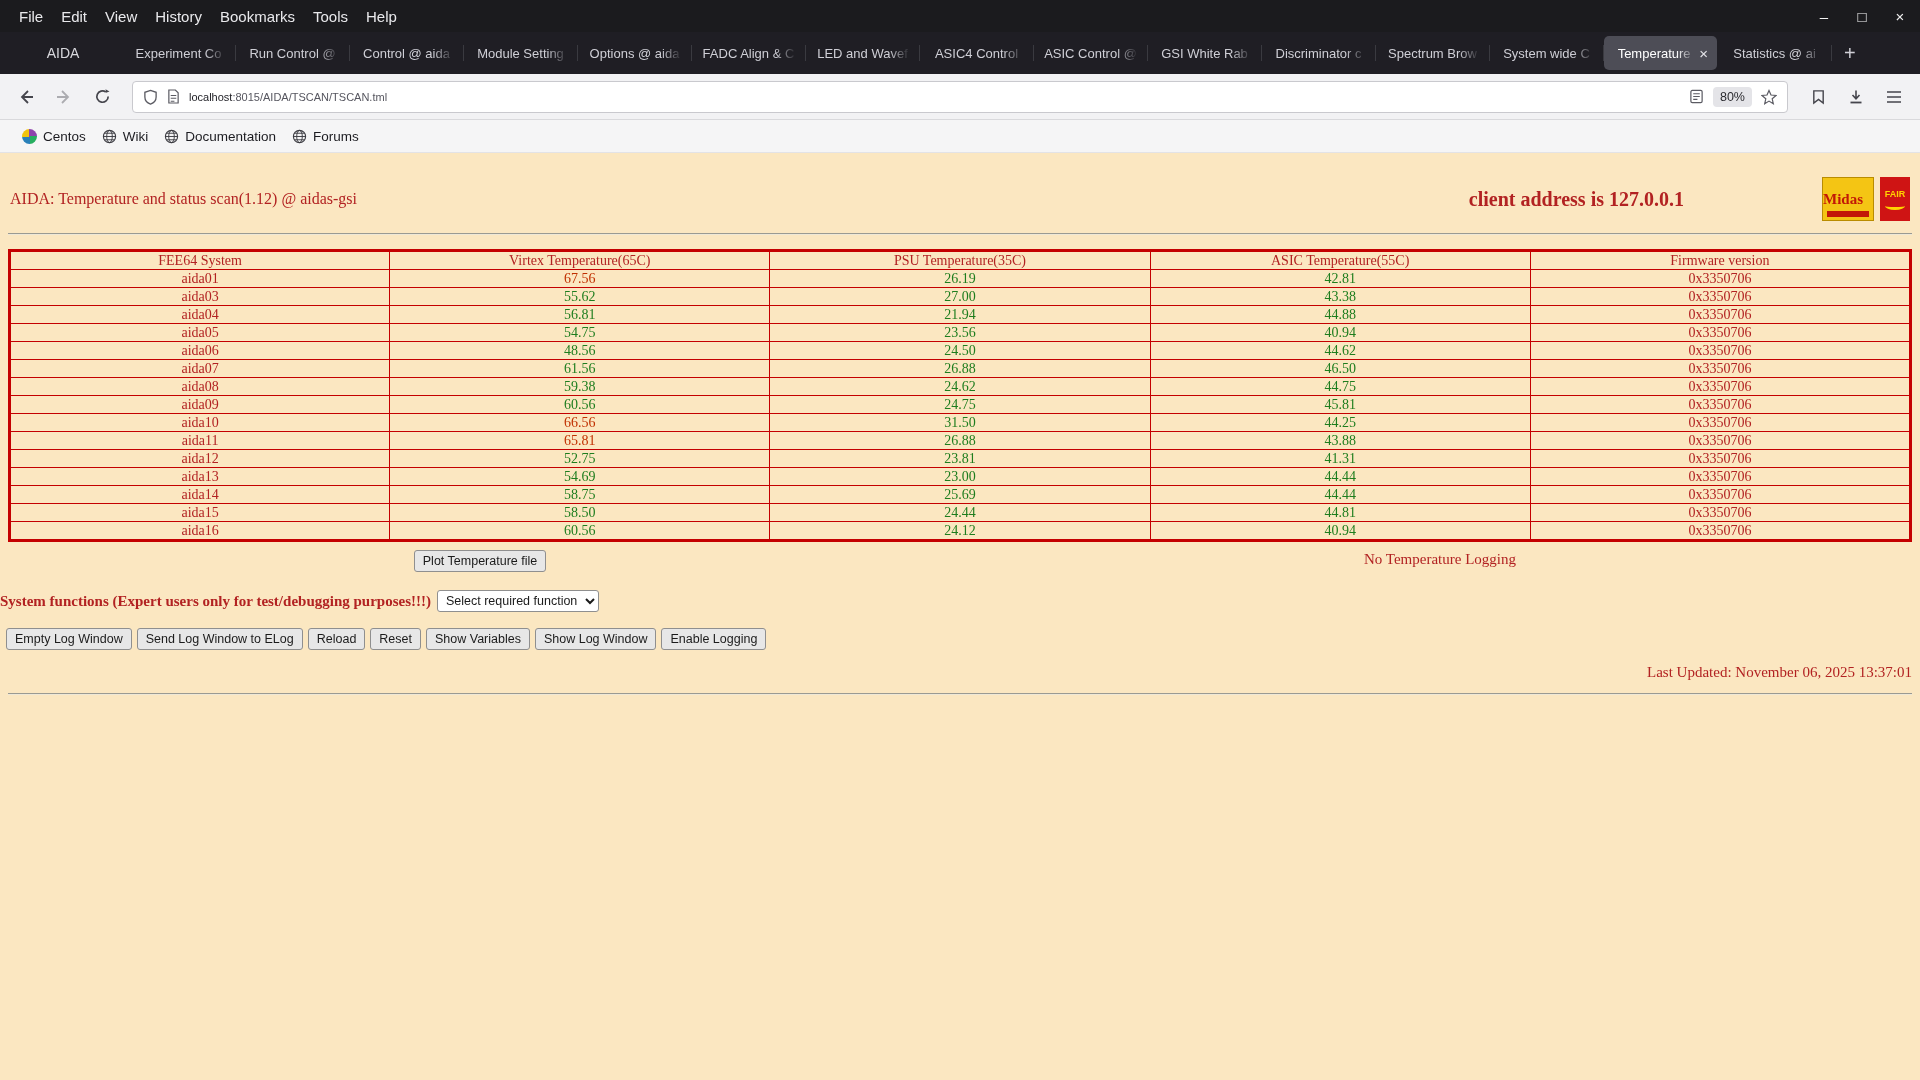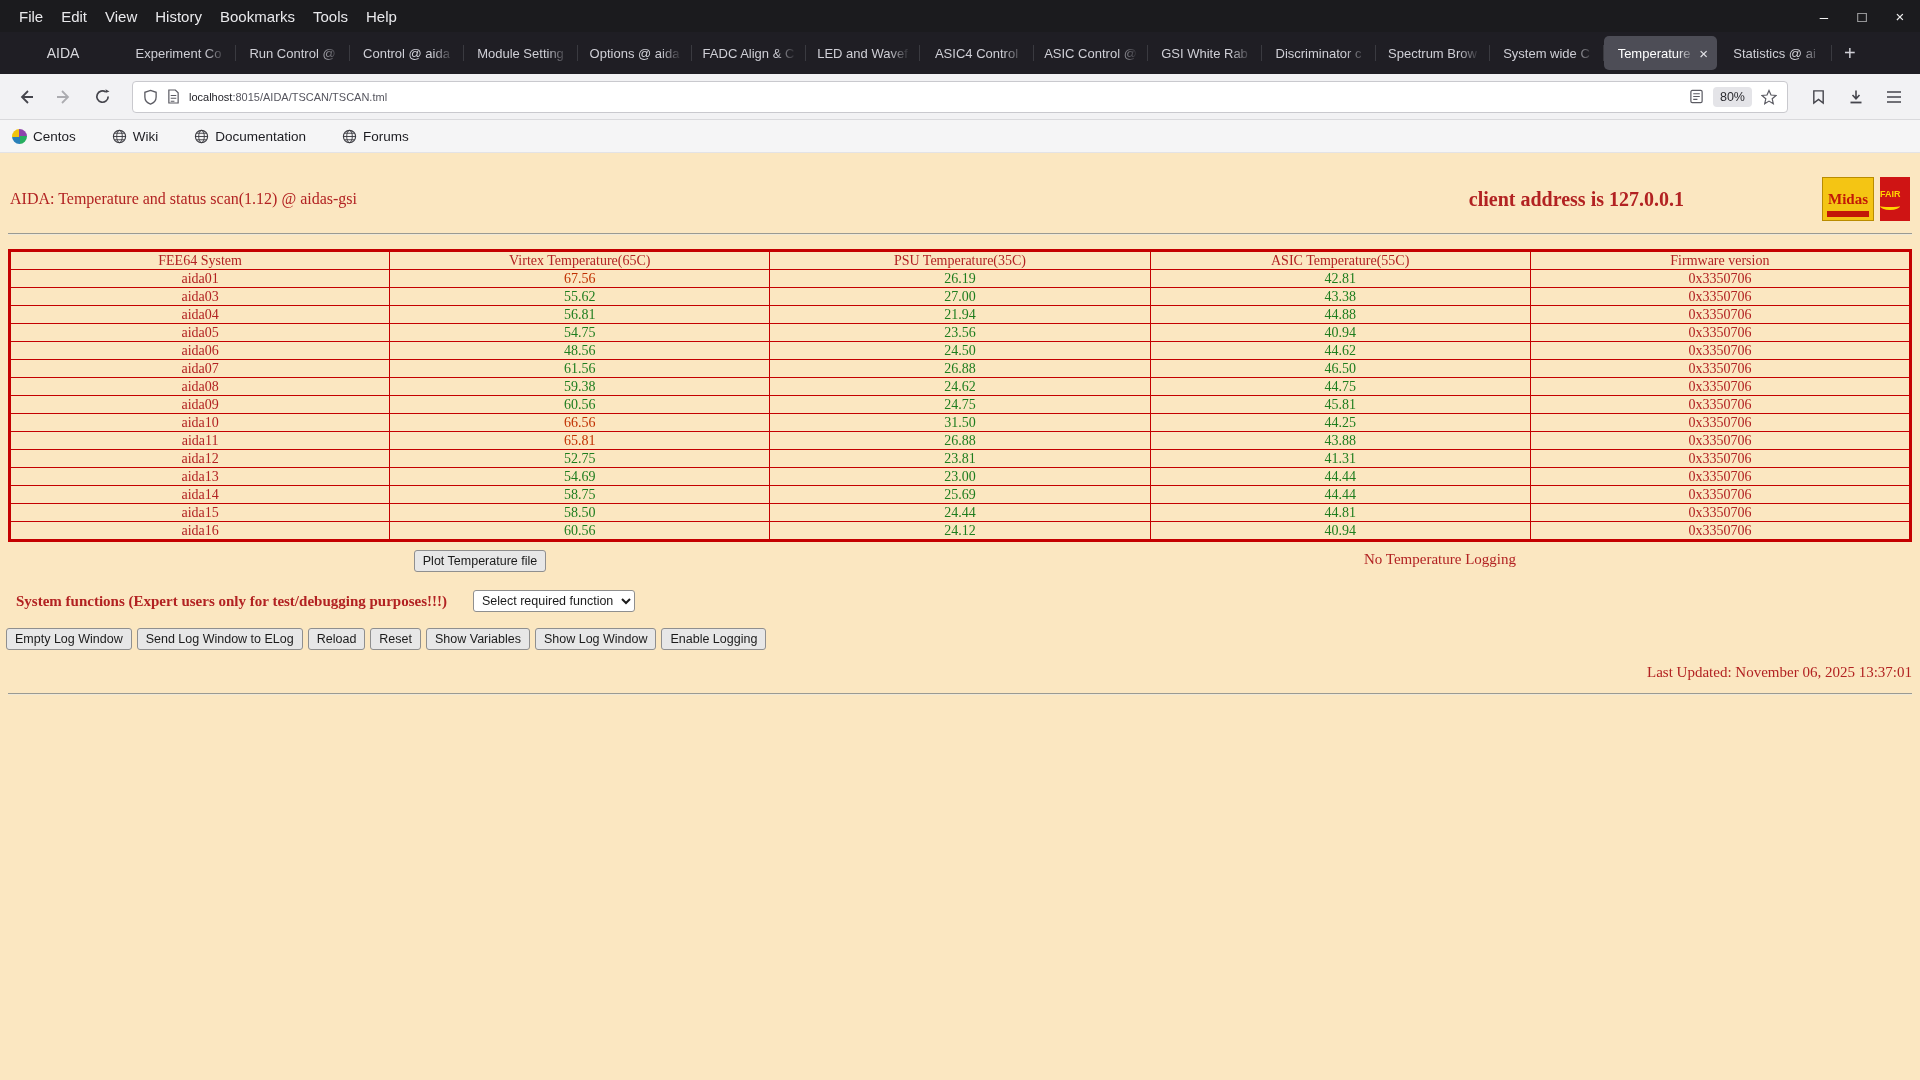--- a/index.html
+++ b/index.html
@@ -49,40 +49,40 @@
     display:flex;align-items:center;padding:0 10px;gap:6px}
   .nav-btn{width:32px;height:32px;display:flex;align-items:center;justify-content:center;border-radius:4px}
   .nav-btn.disabled{opacity:.4}
   .url-bar{flex:1;height:32px;background:var(--url-bg);border:1px solid #c9c9ce;border-radius:4px;
     display:flex;align-items:center;padding:0 10px;gap:9px;margin:0 8px}
   .url-text{flex:1;font-size:11px;color:#56565f;white-space:nowrap;overflow:hidden}
   .url-host{color:#1c1c22}
   .zoom-pill{background:#e4e4e8;border-radius:4px;font-size:12.5px;color:#2b2b30;padding:3px 7px;flex:none}
 
   
-  .bm-bar{height:33px;background:var(--bm-bg);display:flex;align-items:center;padding:0 4px;gap:20px;
+  .bm-bar{height:33px;background:var(--bm-bg);display:flex;align-items:center;padding:0 14px;gap:0;
     border-bottom:1px solid #e3e3e6}
   .bm-item{display:flex;align-items:center;gap:6px;font-size:13.5px;color:#1c1c21;
     padding:4px 8px;border-radius:3px;cursor:default}
   .centos-dot{width:15px;height:15px;border-radius:50%;
     background:conic-gradient(#8e44ad 0 90deg,#27ae60 0 180deg,#2980b9 0 270deg,#f1c40f 0)}
 
   
   .page{height:calc(1080px - 153px);background:var(--page-bg);
     font-family:"Liberation Serif",serif;color:var(--red);overflow:hidden}
   .page-header{display:flex;align-items:center;padding:24px 10px 0 10px}
   .page-title{font-size:16px;font-weight:normal;color:var(--red)}
   .client-addr{font-size:20px;font-weight:bold;margin-left:auto;margin-right:138px;white-space:nowrap}
   .logos{display:flex;gap:6px;align-items:center;flex:none}
   .logo-midas{width:52px;height:44px;background:#f4c514;border:1px solid #b98c00;
-    display:flex;flex-direction:column;align-items:center;justify-content:center;position:relative}
+    display:flex;flex-direction:column;align-items:flex-start;justify-content:center;position:relative}
   .logo-midas .m-text{font-family:"Liberation Serif",serif;font-weight:bold;color:#c21807;font-size:15px;line-height:1}
   .logo-midas .m-bar{position:absolute;bottom:3px;left:4px;right:4px;height:6px;background:#c21807}
   .logo-fair{width:30px;height:44px;background:#cf1414;display:flex;flex-direction:column;
-    align-items:flex-start;justify-content:center;gap:3px}
+    align-items:center;justify-content:center;gap:3px}
   .logo-fair .f-text{color:#ffd400;font-weight:bold;font-size:9px;font-family:"Liberation Sans",sans-serif}
   .logo-fair .f-wave{width:20px;height:8px;border-bottom:3px solid #ffd400;border-radius:0 0 50% 50%}
 
   .hr{height:2px;border-top:1px solid #9a9a92;border-bottom:1px solid #efe8d6;margin:12px 8px 0 8px}
 
   table.tscan{width:calc(100% - 16px);margin:14px 8px 0 8px;border-collapse:collapse;
     border:3px solid var(--border-red);font-size:14px;table-layout:fixed}
   table.tscan th,table.tscan td{border:1px solid var(--border-red);text-align:center;
     padding:0;height:18px;line-height:17px;font-weight:normal;overflow:hidden;white-space:nowrap}
   table.tscan th{color:var(--red)}
@@ -90,21 +90,21 @@
   td.c-green{color:var(--green)}
   td.c-alarm{color:var(--alarm)}
 
   .mid-row{display:flex;margin-top:8px}
   .mid-row>div{width:50%;text-align:center}
   .log-status{font-size:15px;color:var(--red)}
 
   button.gtk{font-family:"Liberation Sans",sans-serif;font-size:12.5px;color:#1b1b1b;
     background:#e7e7e7;border:1px solid #8f8f8f;border-radius:3px;padding:3px 8px;cursor:pointer}
 
-  .sysfunc-row{margin-top:18px;padding-left:16px;display:flex;align-items:center;gap:26px}
+  .sysfunc-row{margin-top:18px;padding-left:0;display:flex;align-items:center;gap:6px}
   .sysfunc-label{font-size:15px;font-weight:bold;color:var(--red)}
   select.func{font-family:"Liberation Sans",sans-serif;font-size:12.5px;height:22px;
     border:1px solid #8f8f8f;border-radius:3px;background:#fff;color:#1b1b1b;padding:0 4px}
 
   .btn-row{margin-top:16px;padding-left:6px;display:flex;gap:5px}
 
   .updated{margin-top:14px;padding-right:8px;text-align:right;font-size:15px;color:var(--red)}
 </style>
 </head>
 <body>

